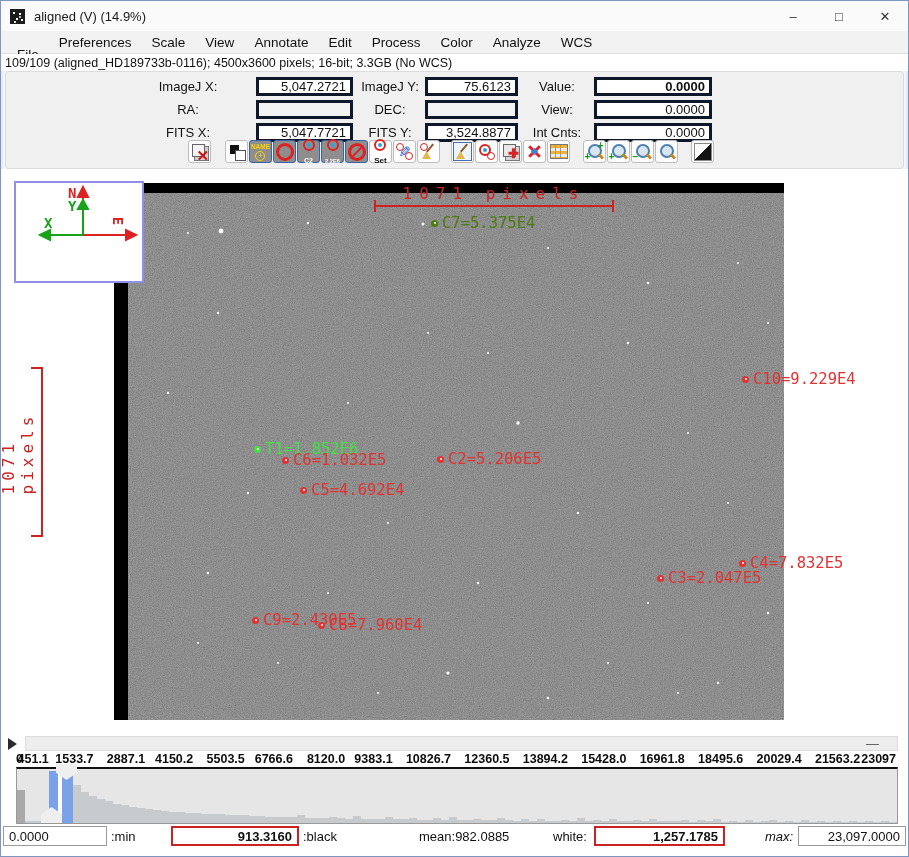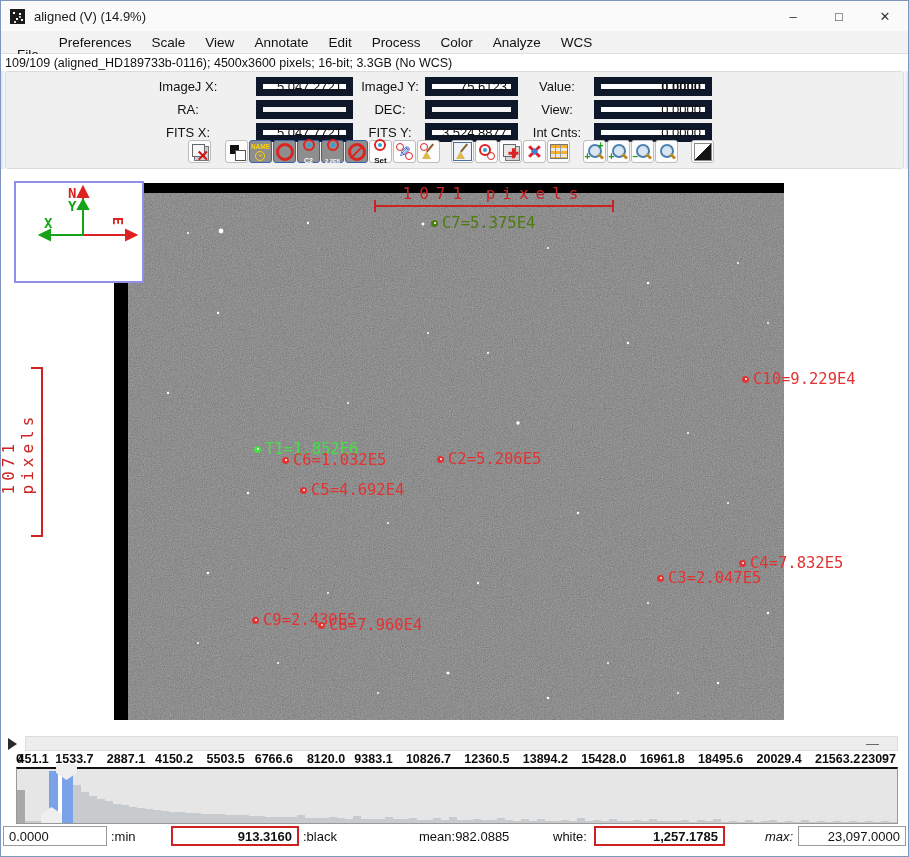--- a/index.html
+++ b/index.html
@@ -24,21 +24,21 @@
   .menu-item:first-child{padding-left:16px;margin-top:24px;}
   
   .statusline{position:absolute;left:0;top:53px;width:100%;height:17px;background:#fff;font-size:12.5px;color:#111;
     display:flex;align-items:center;padding-left:4px;box-sizing:border-box;}
   
   .infopanel{position:absolute;left:4px;top:70px;width:899px;height:98px;background:#f0f0f0;
     border:1px solid #dcdcdc;border-radius:3px;box-sizing:border-box;}
   .inforow{position:absolute;left:118px;display:flex;align-items:center;height:20px;font-size:13px;color:#111;}
   .inforow .lbl{text-align:center;}
   .lbl1{width:128px;} .lbl2{width:62px;margin-left:6px;} .lbl3{width:66px;margin-left:6px;}
-  .fld{height:19px;background:#fff;border:7px solid #0f172a;box-sizing:border-box;display:flex;align-items:center;
+  .fld{height:19px;background:#fff;border:3px solid #0f172a;box-sizing:border-box;display:flex;align-items:center;
     justify-content:flex-end;padding:0 4px;font-size:13px;margin-left:4px;}
   .f1{width:97px;} .f2{width:93px;} .f3{width:118px;}
   .fld.bold{font-weight:bold;}
   
   .toolbar{position:absolute;left:182px;top:68px;display:flex;align-items:center;}
   .tb{width:23px;height:23px;border:1px solid #bdbdbd;background:#fdfdfd;border-radius:3px;margin-right:1px;
     position:relative;display:flex;align-items:center;justify-content:center;box-sizing:border-box;flex:0 0 auto;}
   .tb.on{background:#8e8e8e;border-color:#3e62a8;}
   .gap8{margin-left:13px;} .gap10{margin-left:10px;} .gap12{margin-left:12px;}
   .stackbg{width:11px;height:11px;background:#f4f4f4;border:1px solid #666;position:absolute;left:3px;top:3px;

